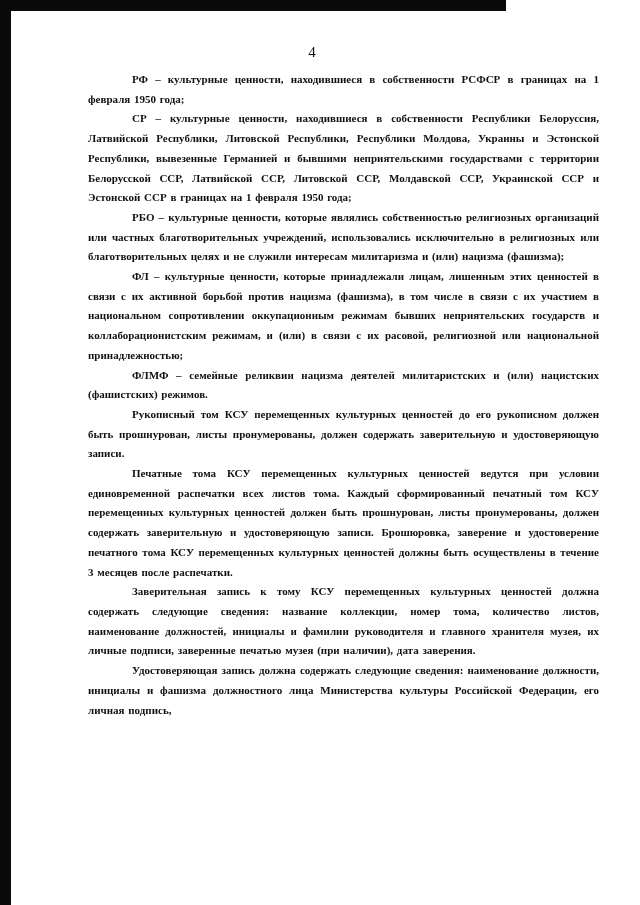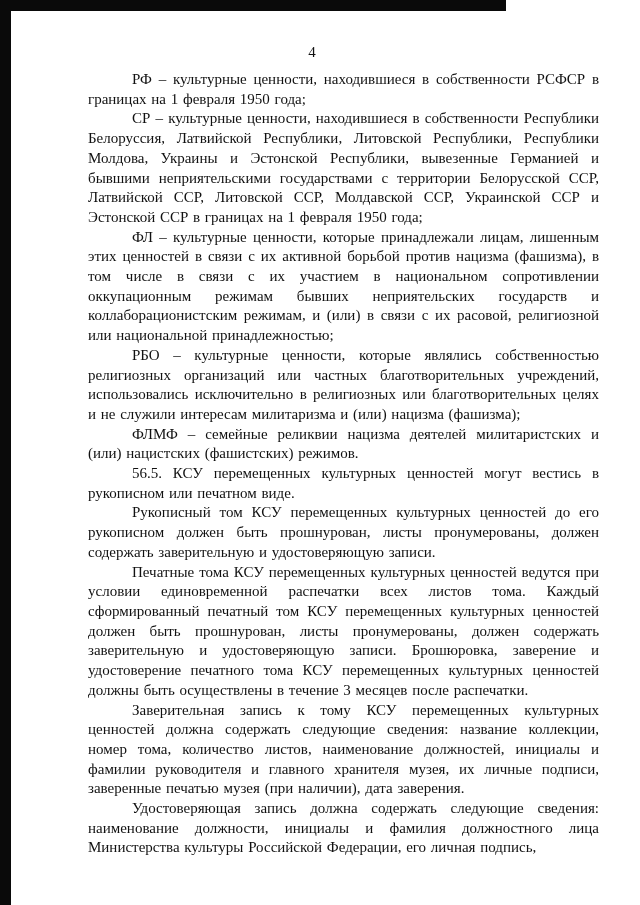--- a/index.html
+++ b/index.html
@@ -43,37 +43,37 @@
     position: absolute;
     top: 70px;
     left: 88px;
     width: 511px;
   }
   .content p {
     margin: 0;
     padding: 0;
     text-indent: 44px;
     text-align: justify;
-    font-size: 15px;
+    font-size: 11px;
     line-height: 19.7px;
     word-spacing: 1px;
+    font-weight: bold;
   }
 </style>
 </head>
 <body>
 
 <div class="scan-border-top"></div>
 <div class="scan-border-left"></div>
 
 <div class="page-number">4</div>
 
 <div class="content">
     <p>РФ – культурные ценности, находившиеся в собственности РСФСР в границах на 1 февраля 1950 года;</p>
     <p>СР – культурные ценности, находившиеся в собственности Республики Белоруссия, Латвийской Республики, Литовской Республики, Республики Молдова, Украины и Эстонской Республики, вывезенные Германией и бывшими неприятельскими государствами с территории Белорусской ССР, Латвийской ССР, Литовской ССР, Молдавской ССР, Украинской ССР и Эстонской ССР в границах на 1 февраля 1950 года;</p>
+    <p>РБО – культурные ценности, которые являлись собственностью религиозных организаций или частных благотворительных учреждений, использовались исключительно в религиозных или благотворительных целях и не служили интересам милитаризма и (или) нацизма (фашизма);</p>
     <p>ФЛ – культурные ценности, которые принадлежали лицам, лишенным этих ценностей в связи с их активной борьбой против нацизма (фашизма), в том числе в связи с их участием в национальном сопротивлении оккупационным режимам бывших неприятельских государств и коллаборационистским режимам, и (или) в связи с их расовой, религиозной или национальной принадлежностью;</p>
-    <p>РБО – культурные ценности, которые являлись собственностью религиозных организаций или частных благотворительных учреждений, использовались исключительно в религиозных или благотворительных целях и не служили интересам милитаризма и (или) нацизма (фашизма);</p>
     <p>ФЛМФ – семейные реликвии нацизма деятелей милитаристских и (или) нацистских (фашистских) режимов.</p>
-    <p>56.5. КСУ перемещенных культурных ценностей могут вестись в рукописном или печатном виде.</p>
     <p>Рукописный том КСУ перемещенных культурных ценностей до его рукописном должен быть прошнурован, листы пронумерованы, должен содержать заверительную и удостоверяющую записи.</p>
     <p>Печатные тома КСУ перемещенных культурных ценностей ведутся при условии единовременной распечатки всех листов тома. Каждый сформированный печатный том КСУ перемещенных культурных ценностей должен быть прошнурован, листы пронумерованы, должен содержать заверительную и удостоверяющую записи. Брошюровка, заверение и удостоверение печатного тома КСУ перемещенных культурных ценностей должны быть осуществлены в течение 3 месяцев после распечатки.</p>
     <p>Заверительная запись к тому КСУ перемещенных культурных ценностей должна содержать следующие сведения: название коллекции, номер тома, количество листов, наименование должностей, инициалы и фамилии руководителя и главного хранителя музея, их личные подписи, заверенные печатью музея (при наличии), дата заверения.</p>
-    <p>Удостоверяющая запись должна содержать следующие сведения: наименование должности, инициалы и фамилия должностного лица Министерства культуры Российской Федерации, его личная подпись,</p>
+    <p>Удостоверяющая запись должна содержать следующие сведения: наименование должности, инициалы и фашизма должностного лица Министерства культуры Российской Федерации, его личная подпись,</p>
   </div>
 
 </body></html>

